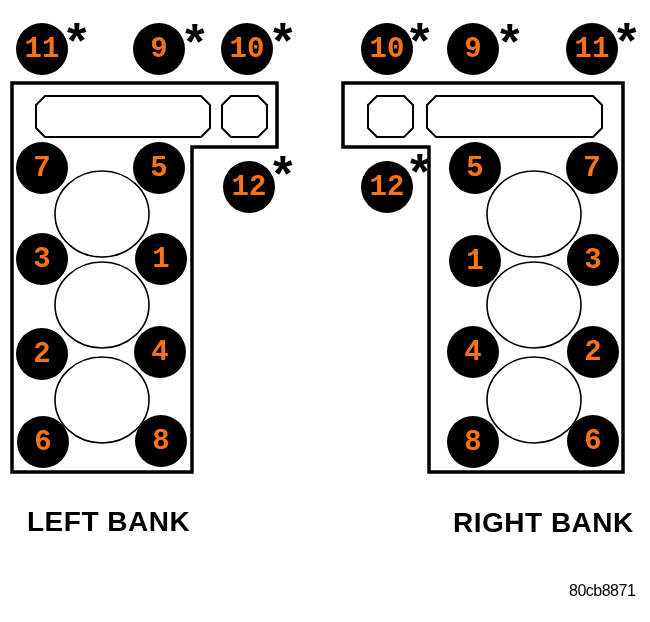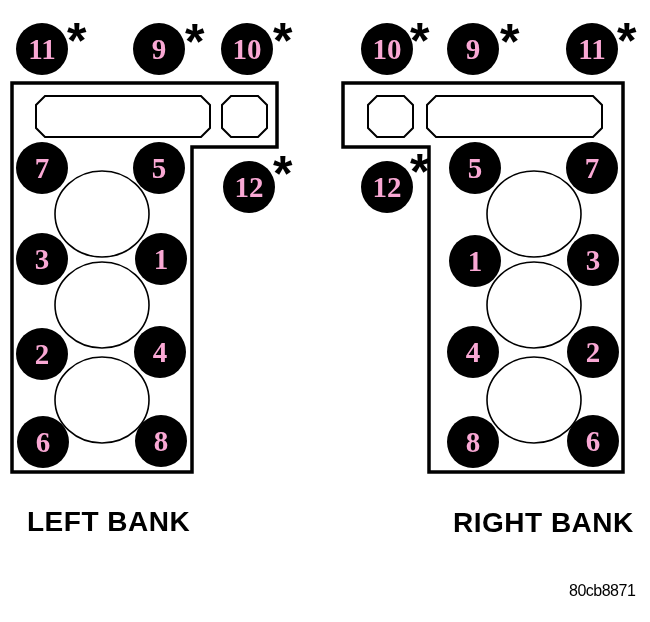--- a/index.html
+++ b/index.html
@@ -20,29 +20,29 @@
     left: 0;
     top: 0;
     z-index: 1;
   }
   .bolt {
     position: absolute;
     width: 52px;
     height: 52px;
     border-radius: 50%;
     background: #000000;
-    color: #f9a8d4;
+    color: #f97316;
     display: flex;
     align-items: center;
     justify-content: center;
     font-weight: bold;
     font-size: 29px;
     line-height: 1;
     z-index: 2;
-    font-family: Liberation Serif, serif;
+    font-family: Liberation Mono, monospace;
   }
   .asterisk {
     position: absolute;
     font-weight: bold;
     font-size: 50px;
     line-height: 1;
     color: #000000;
     z-index: 2;
     font-family: "Liberation Sans", sans-serif;
   }

